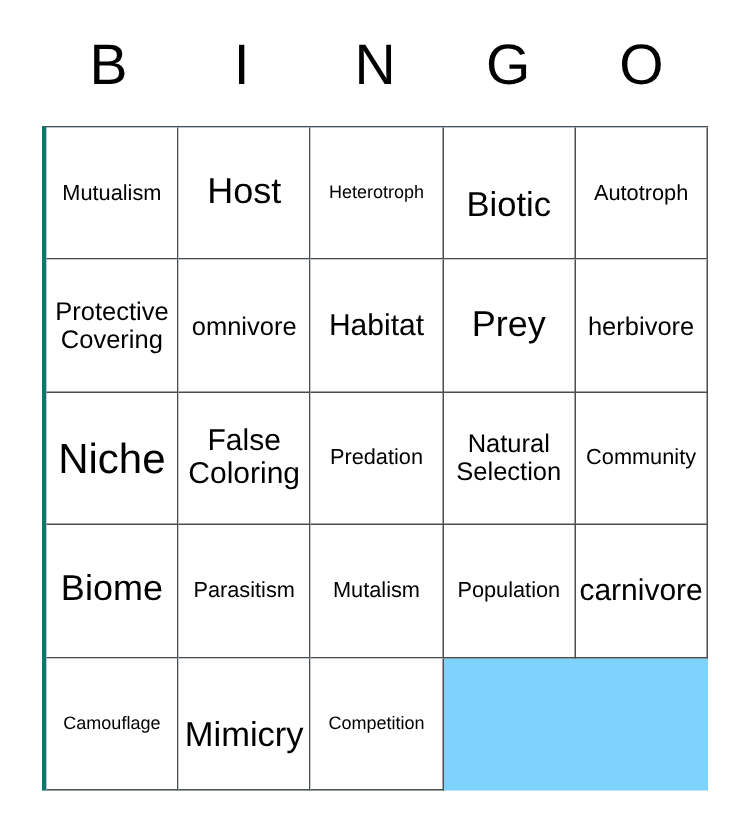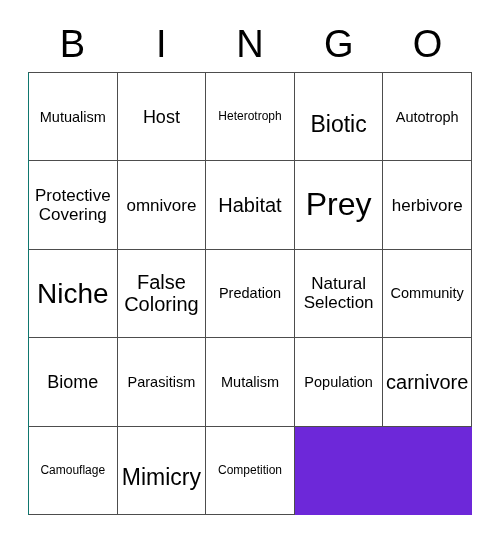--- a/index.html
+++ b/index.html
@@ -43,30 +43,30 @@
     line-height: 1;
     letter-spacing: 0;
     color: #000000;
     user-select: none;
   }
 
   
   #bingo-grid {
     position: absolute;
     left: 28px;
-    top: 72px;
+    top: 84px;
     width: 444px;
     height: 443px;
     box-sizing: border-box;
     border-top: 1px solid #4d4d4d;
-    border-left: 1px solid #0f766e;
+    border-left: 3px solid #0f766e;
     display: grid;
     grid-template-columns: repeat(5, 1fr);
     grid-template-rows: repeat(5, 1fr);
-    background: #6d28d9;
+    background: #7dd3fc;
   }
   .bingo-cell {
     box-sizing: border-box;
     border-right: 1px solid #4d4d4d;
     border-bottom: 1px solid #4d4d4d;
     display: flex;
     align-items: center;
     justify-content: center;
     text-align: center;
     padding: 2px 3px;
@@ -80,23 +80,23 @@
     white-space: pre-line;
     word-break: normal;
   }
 
   
   .fs-xs   { font-size: 12px; }
   .fs-sm   { font-size: 14.5px; }
   .fs-md   { font-size: 17px; }
   .fs-lg   { font-size: 20px; }
   .fs-xl   { font-size: 23px; margin-top: 16px; }
-  .fs-2xl  { font-size: 18px; }
+  .fs-2xl  { font-size: 24px; }
   .fs-3xl  { font-size: 28px; }
-  .fs-4xl  { font-size: 32px; }
+  .fs-4xl  { font-size: 24px; }
 </style>
 </head>
 <body>
 
 <div id="card-root">
 
   <div id="bingo-header">
       <div class="header-letter">B</div>
       <div class="header-letter">I</div>
       <div class="header-letter">N</div>

